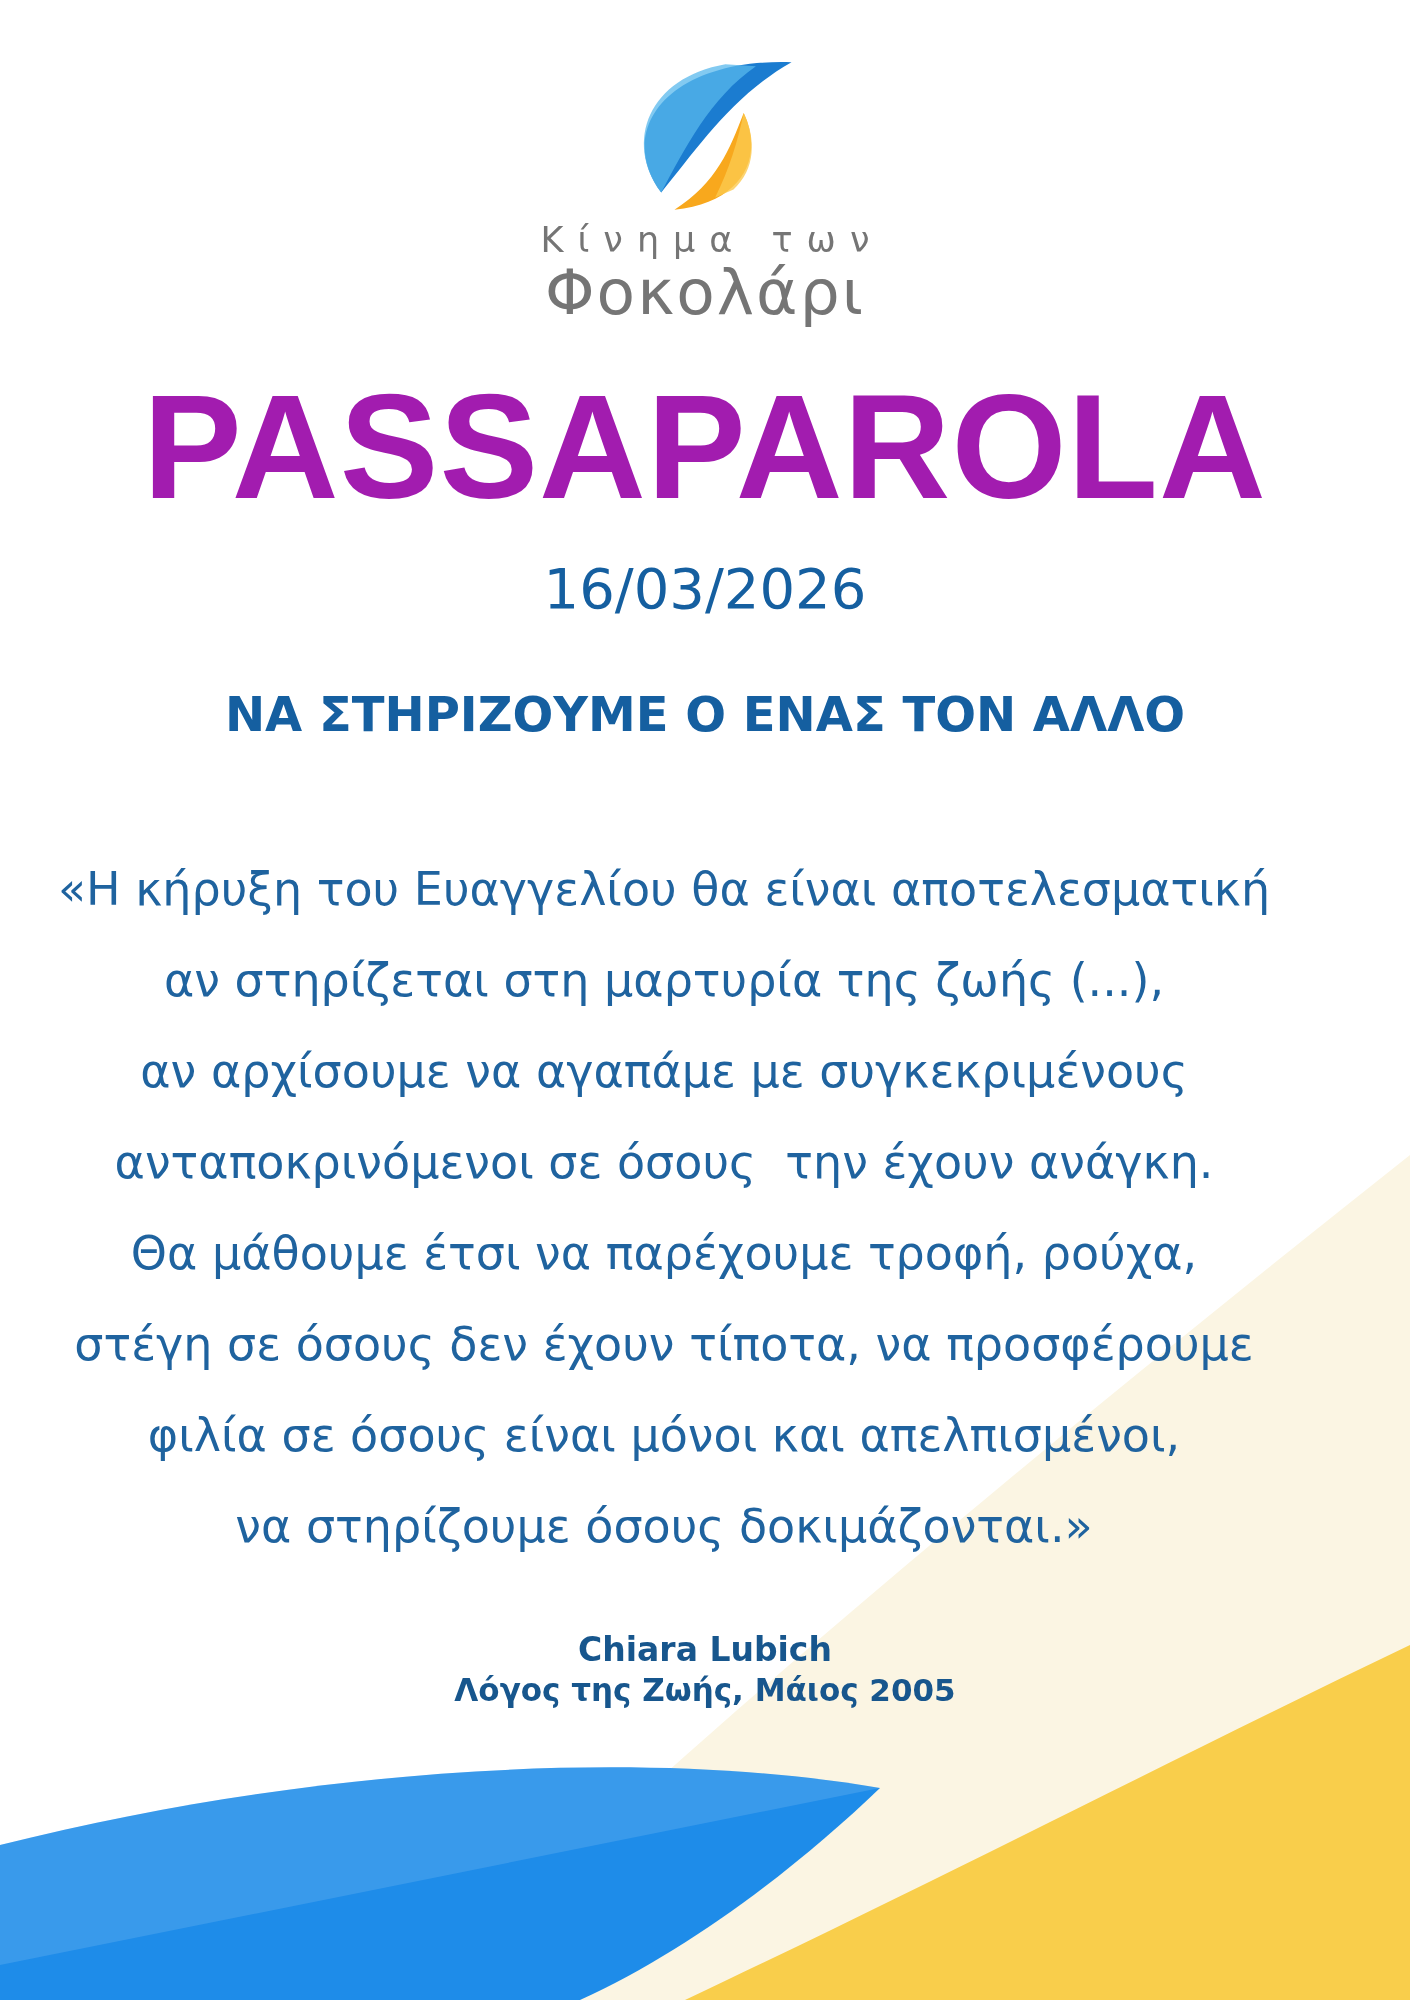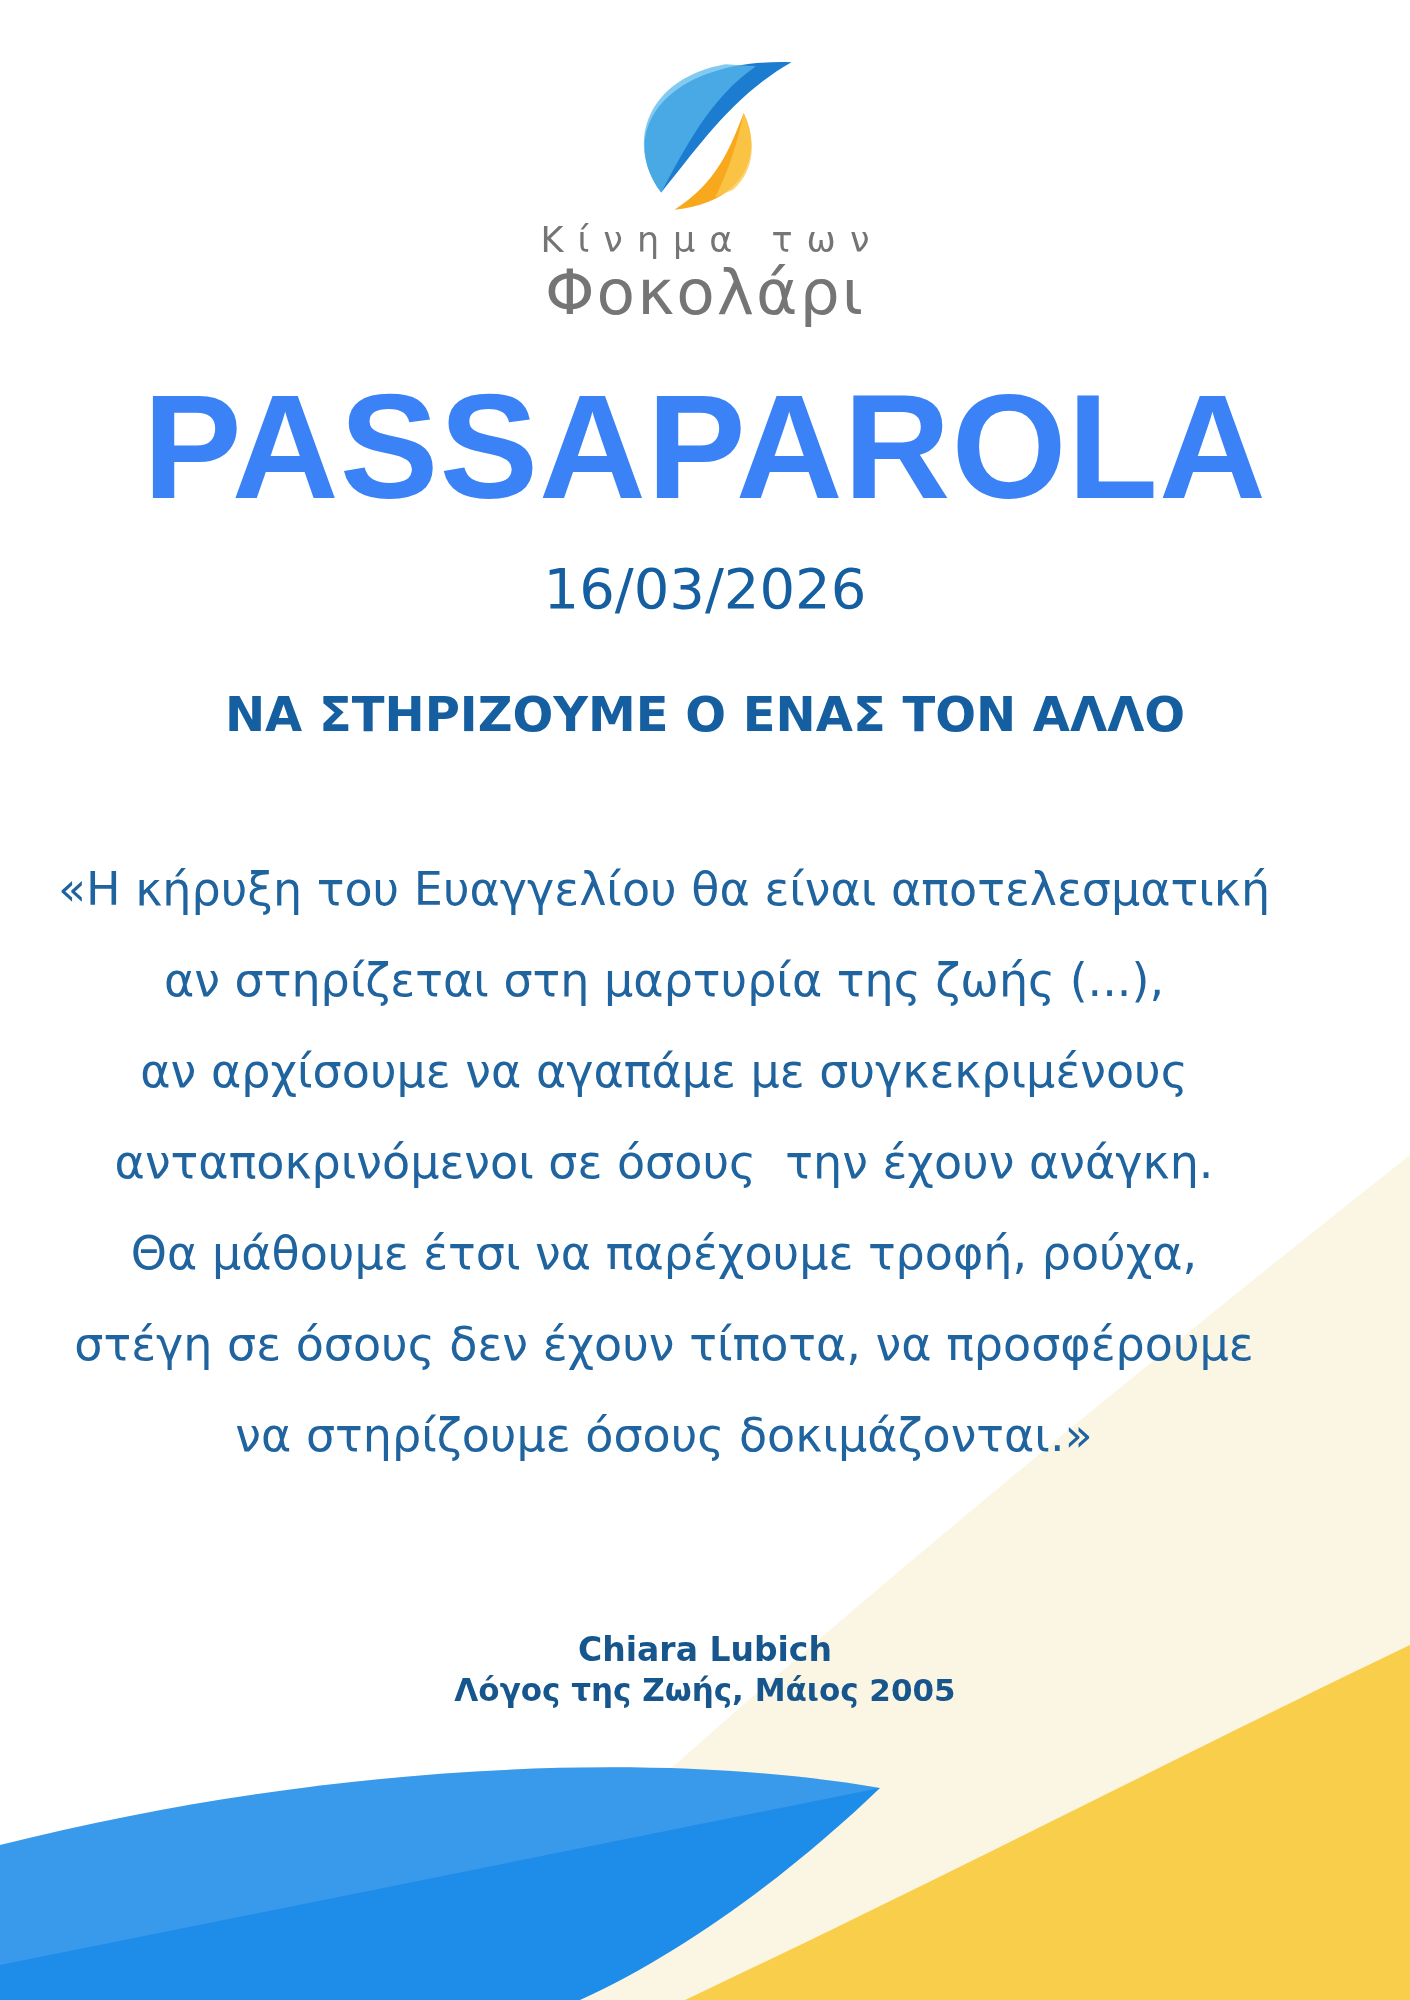--- a/index.html
+++ b/index.html
@@ -38,21 +38,21 @@
     color: #757575;
     font-weight: 400;
   }
   .poster-title {
     top: 368px;
     font-family: "Liberation Sans", sans-serif;
     font-size: 148px;
     line-height: 158px;
     font-weight: 700;
     letter-spacing: 1px;
-    color: #3b82f6;
+    color: #a21caf;
   }
   .poster-date {
     top: 556px;
     font-size: 56px;
     font-weight: 400;
     color: #155FA0;
   }
   .poster-heading {
     top: 686px;
     font-size: 48px;
@@ -128,19 +128,20 @@
 
   <div class="abs poster-heading">ΝΑ ΣΤΗΡΙΖΟΥΜΕ Ο ΕΝΑΣ ΤΟΝ ΑΛΛΟ</div>
 
   <div class="quote">
     <div class="quote-line">«Η κήρυξη του Ευαγγελίου θα είναι αποτελεσματική</div>
     <div class="quote-line">αν στηρίζεται στη μαρτυρία της ζωής (...),</div>
     <div class="quote-line">αν αρχίσουμε να αγαπάμε με συγκεκριμένους</div>
     <div class="quote-line">ανταποκρινόμενοι σε όσους  την έχουν ανάγκη.</div>
     <div class="quote-line">Θα μάθουμε έτσι να παρέχουμε τροφή, ρούχα,</div>
     <div class="quote-line">στέγη σε όσους δεν έχουν τίποτα, να προσφέρουμε</div>
+    <div class="quote-line">φιλία σε όσους είναι μόνοι και απελπισμένοι,</div>
     <div class="quote-line">να στηρίζουμε όσους δοκιμάζονται.»</div>
   </div>
 
   <div class="abs attr-author">Chiara Lubich</div>
   <div class="abs attr-source">Λόγος της Ζωής, Μάιος 2005</div>
 
 </div>
 
 </body></html>

